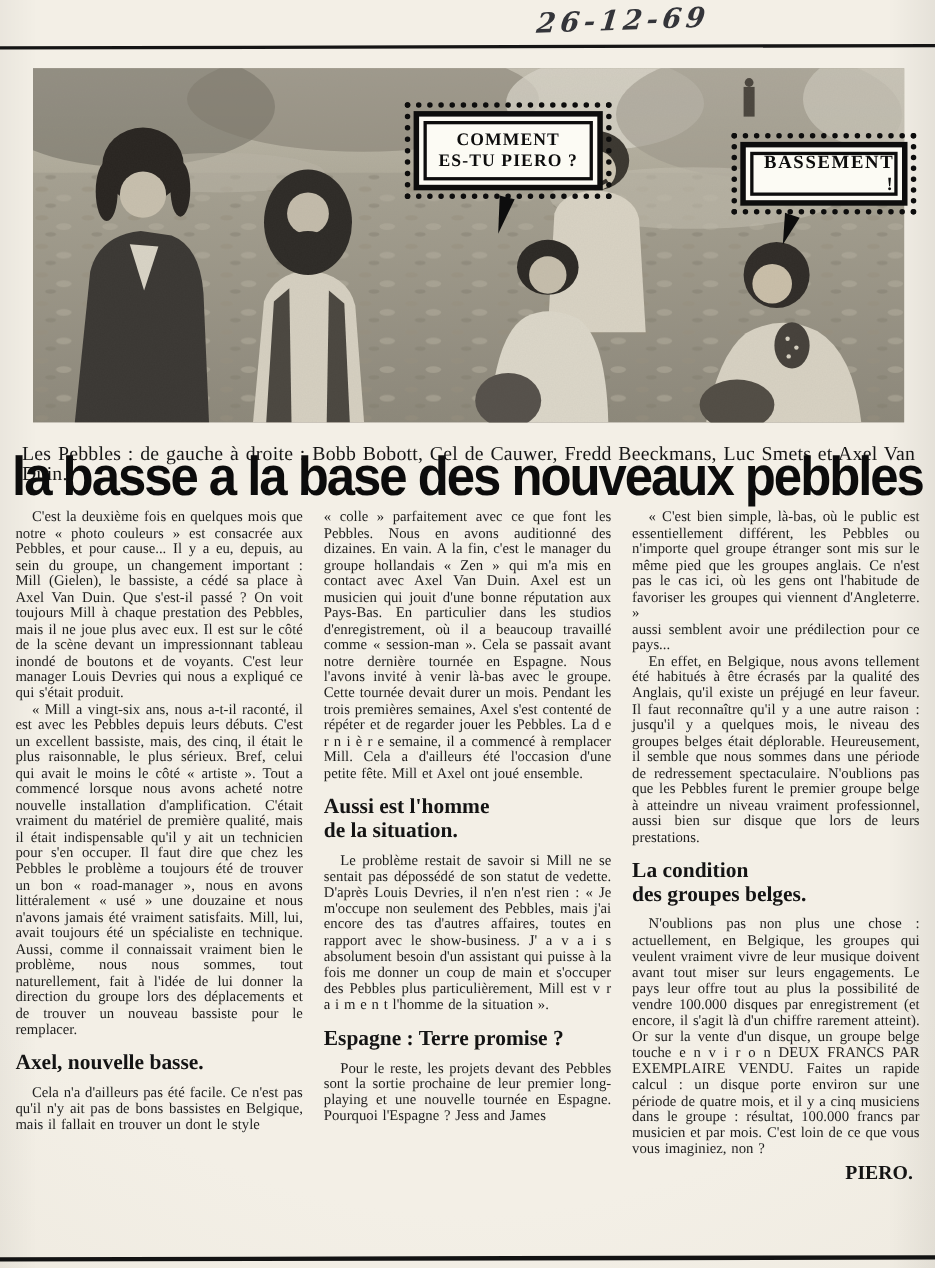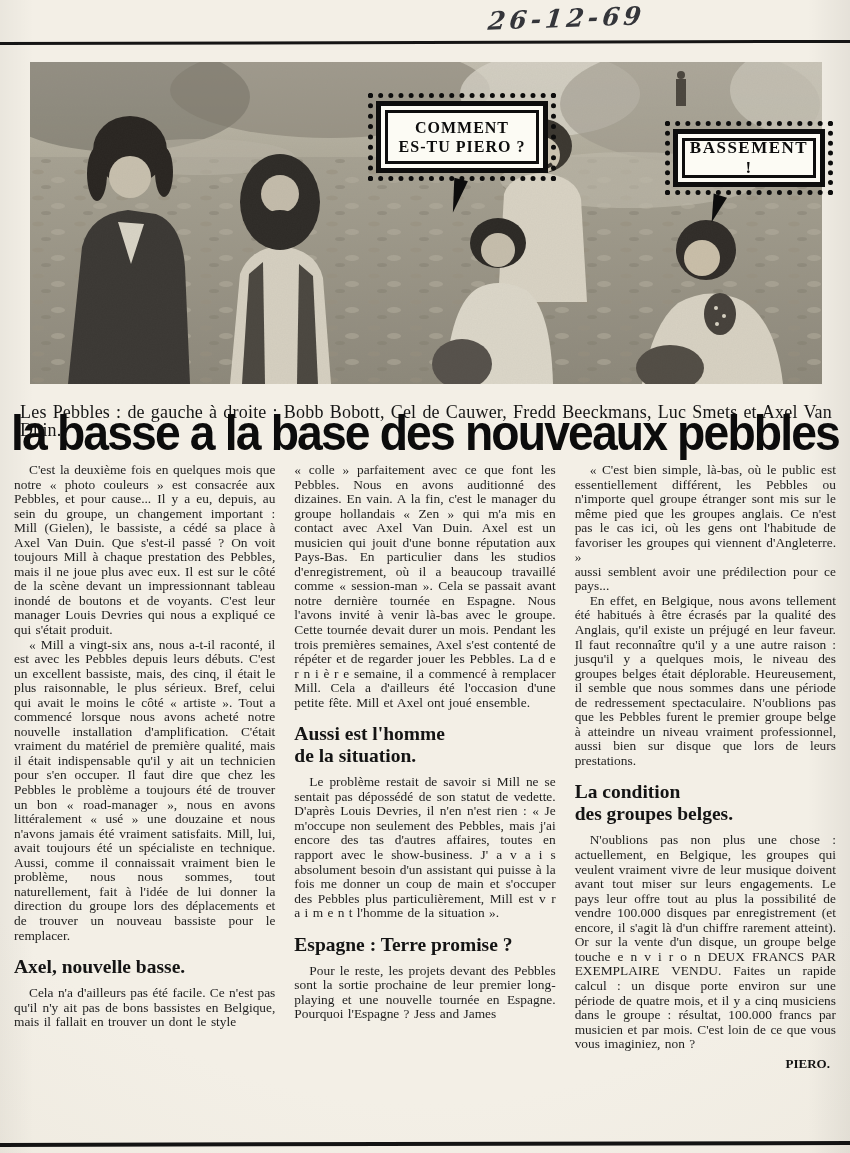--- a/index.html
+++ b/index.html
@@ -13,41 +13,41 @@
     font-style:italic;font-weight:bold;font-size:25px;letter-spacing:4px;color:#34353a;
     transform:rotate(-2deg) skewX(-8deg);}
   .rule-top{position:absolute;top:41px;left:0;width:850px;height:3px;background:#151515;transform:rotate(-0.15deg);}
   .rule-bottom{position:absolute;top:1142px;left:0;width:850px;height:4px;background:#131313;transform:rotate(-0.12deg);}
   .photo{position:absolute;left:30px;top:62px;width:792px;height:322px;background:#aba698;}
   .photo svg{display:block;width:100%;height:100%;}
   .bubble{position:absolute;background:#fcfbf4;border:3px solid #0d0d0d;
     box-shadow:0 0 0 4px #fcfbf4, 0 0 0 9px #0d0d0d;
     outline:5px dotted #0d0d0d;outline-offset:12px;
     display:flex;flex-direction:column;align-items:center;justify-content:center;
-    font-family:"Liberation Serif",serif;font-weight:bold;color:#0d0d0d;text-align:center;}
+    font-family:"Liberation Serif",serif;font-weight:bold;color:#0d0d0d;text-align:right;}
   .bubble-1{left:385px;top:110px;width:148px;height:48px;font-size:16px;line-height:19px;letter-spacing:1px;}
   .bubble-2{left:682px;top:138px;width:128px;height:34px;font-size:17px;letter-spacing:1.5px;}
   .bubble .tail{position:absolute;width:0;height:0;border-left:7px solid transparent;
     border-right:7px solid transparent;border-top:34px solid #0d0d0d;}
   .bubble-1 .tail{left:62px;bottom:-52px;transform:rotate(14deg);}
   .bubble-2 .tail{left:24px;bottom:-48px;transform:rotate(18deg);border-top-width:28px;}
   .caption{position:absolute;left:20px;top:403px;width:812px;font-weight:normal;font-size:18px;
     line-height:18px;text-align:justify;text-align-last:justify;letter-spacing:0.2px;color:#161616;}
   .headline{position:absolute;left:11px;top:409px;width:828px;height:50px;overflow:visible;text-align:center;}
   .headline .fit{display:inline-block;white-space:nowrap;font-family:"Liberation Sans",sans-serif;
     font-weight:bold;font-size:50px;line-height:48px;letter-spacing:-2px;color:#0c0c0c;
     transform-origin:left center;}
   .cols{position:absolute;left:14px;top:463px;width:822px;height:684px;display:flex;gap:19px;overflow:hidden;}
   .col{flex:1 1 0;min-width:0;}
   .para{margin:0;text-indent:15px;text-align:justify;font-size:13.4px;line-height:14.55px;
     word-spacing:1px;color:#1e1e1e;}
   .para.cont{text-indent:0;}
   .subhead{font-family:"Liberation Serif",serif;font-weight:bold;font-size:19.5px;line-height:22px;
     margin:13px 0 8px 0;color:#141414;white-space:pre-line;}
-  .signature{margin:4px 6px 0 0;text-align:right;font-weight:bold;font-size:13px;color:#141414;}
+  .signature{margin:4px 6px 0 0;text-align:right;font-weight:bold;font-size:18px;color:#141414;}
 </style>
 </head>
 <body>
 
 <div class="page">
 
   <div class="handwritten-date">26-12-69</div>
   <div class="rule-top"></div>
 
   <div class="photo">

